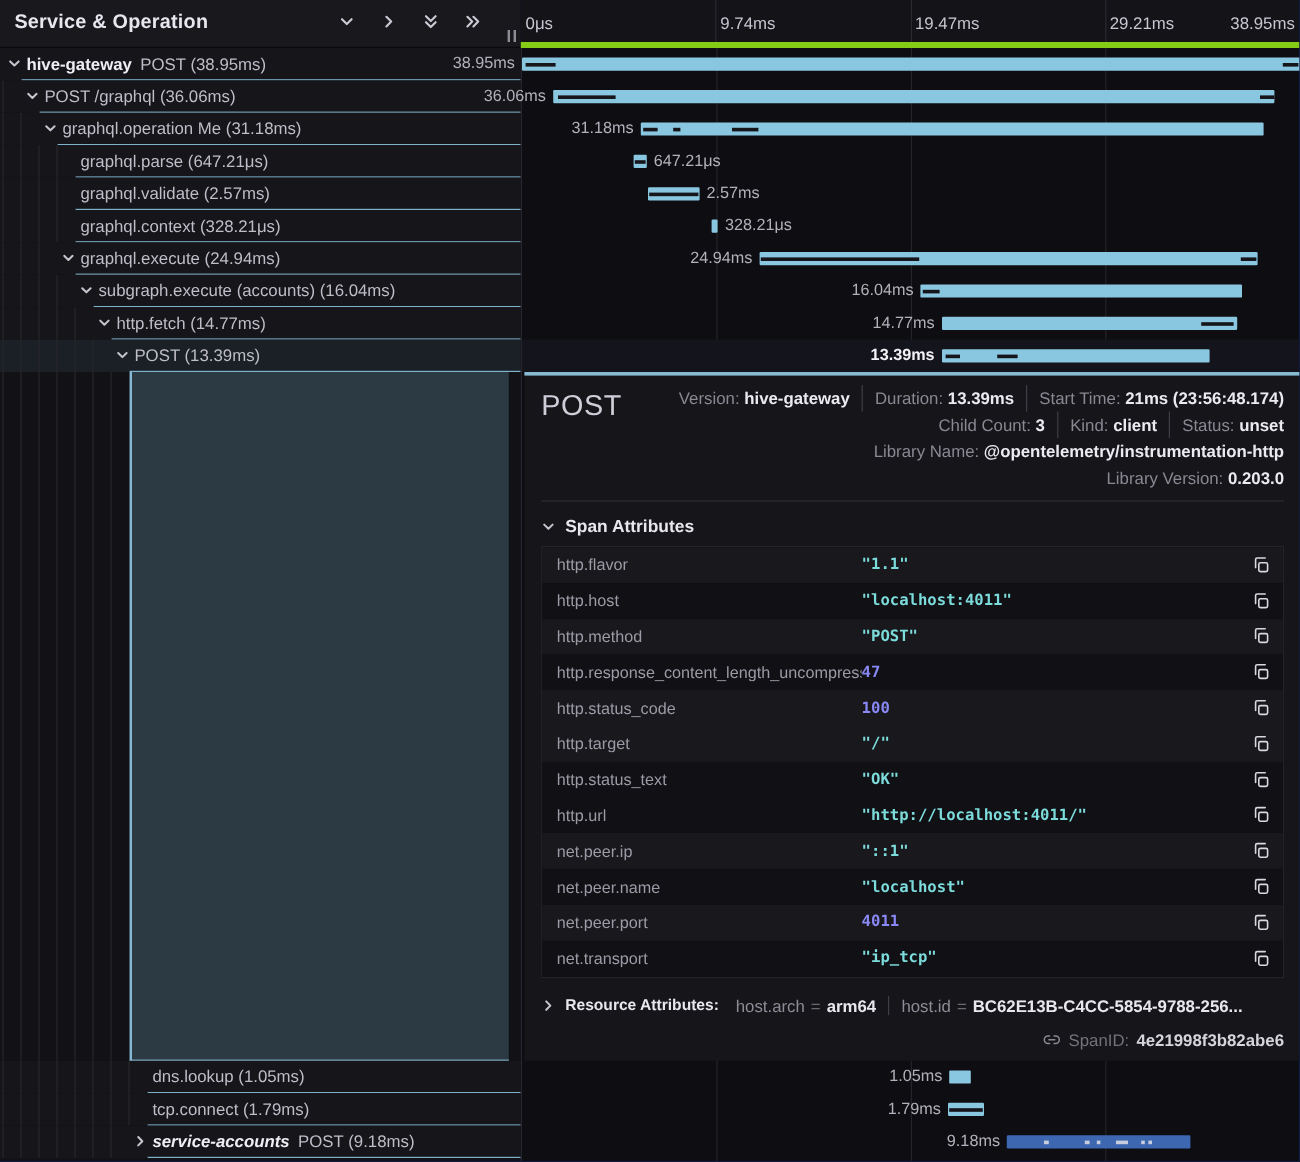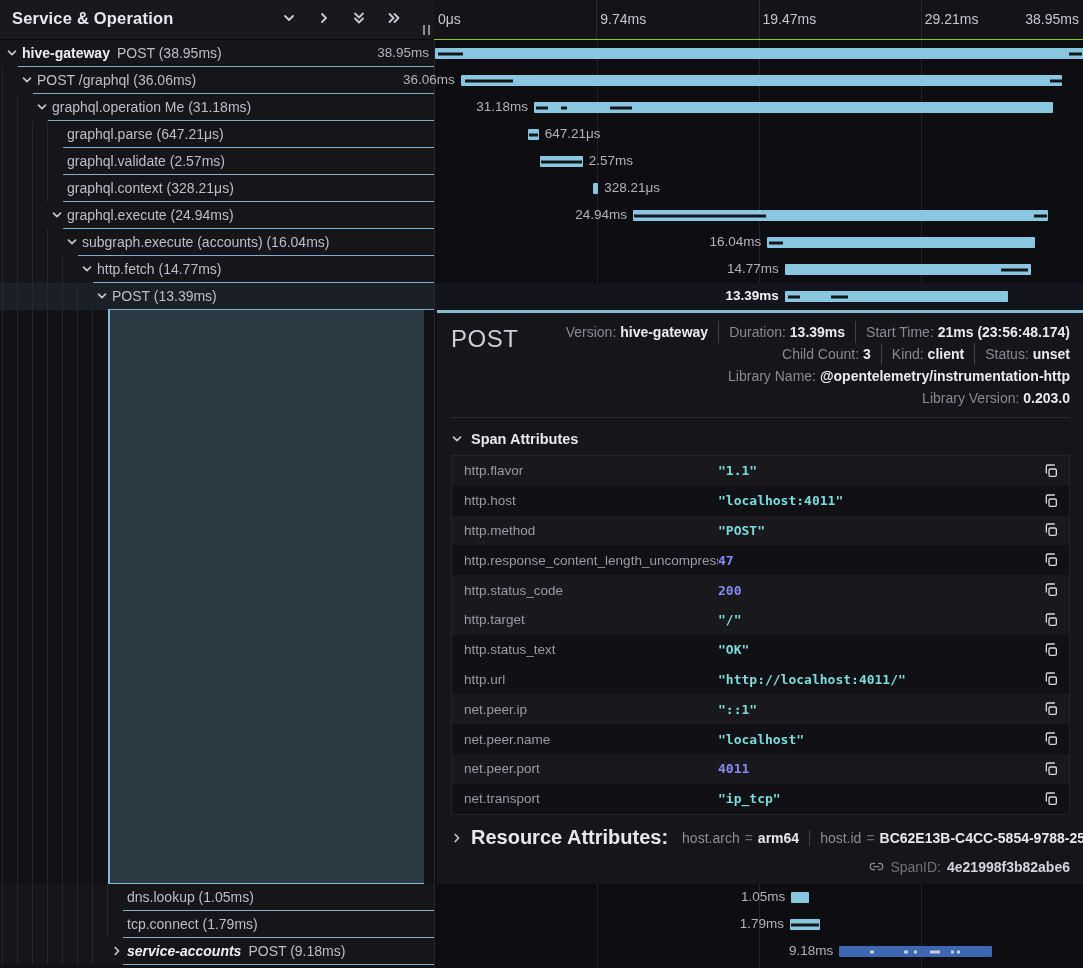--- a/index.html
+++ b/index.html
@@ -27,21 +27,21 @@
   .ttext { position:absolute; top:4.5px; white-space:nowrap; }
   .svc { font-weight:bold; color:#f0eef4; margin-right:7px; }
   .svc.italic { font-style:italic; }
   .tlbl { color:#bfbdc7; }
   .rowline { position:absolute; bottom:0; right:0; height:1px; background:#7fb2ca; }
   .detail-spacer { position:absolute; left:0; top:310px; width:434px; height:574px; background:#111116; }
   .spacer-box { position:absolute; left:108px; top:0; width:316px; height:574px;
     background:#2b3a43; border-left:2px solid #86bad2; border-bottom:1px solid #86bad2; }
   
   .panel-right { position:absolute; left:434px; top:0; width:649px; height:968px; background:#0e0e12; }
-  .tl-header { position:relative; height:40px; background:#131318; border-bottom:1px solid #84cc16; }
+  .tl-header { position:relative; height:40px; background:#131318; border-bottom:5px solid #84cc16; }
   .tick-label { position:absolute; top:11px; font-size:14px; color:#c8c6d0; font-weight:500; white-space:nowrap; }
   .tick-line { position:absolute; top:0; bottom:0; width:1px; background:#2a2a30; }
   .tl-body { position:absolute; left:0; top:40px; width:649px; height:928px; border-left:1px solid #26262b; }
   .gridline { position:absolute; top:0; bottom:0; width:1px; background:#232329; }
   .tl-rows-top, .tl-rows-bottom { position:absolute; left:0; width:649px; }
   .tl-rows-top { top:0; } .tl-rows-bottom { top:844px; }
   .tlrow { position:relative; height:27px; cursor:pointer; }
   .tlrow.sel { background:#14151c; }
   .bar { position:absolute; top:8px; height:11px; border-radius:1px; }
   .marker { position:absolute; top:50%; transform:translateY(-50%); height:3px; }
@@ -61,21 +61,21 @@
   .sec-head { display:flex; align-items:center; gap:8px; margin-top:10px; height:22px;
     font-weight:bold; color:#e9e7ee; font-size:14.5px; cursor:pointer; }
   .attr-table { margin-top:5px; border:1px solid #232329; background:#101015; }
   .atrow { display:flex; align-items:center; height:29.8px; background:#18181d; }
   .atrow.alt { background:#101015; }
   .akey { flex:0 0 266px; padding-left:12px; color:#9c9aa4; font-size:13.5px; white-space:nowrap; overflow:hidden; }
   .aval { flex:1; font-family:"DejaVu Sans Mono", monospace; font-size:13px; font-weight:bold; white-space:nowrap; }
   .aval.str { color:#7cdbdb; } .aval.num { color:#8a88f5; }
   .acopy { flex:0 0 auto; margin-right:10px; cursor:pointer; display:flex; align-items:center; }
   .res-row { display:flex; align-items:center; margin-top:12px; height:22px; white-space:nowrap; cursor:pointer; }
-  .res-title { font-weight:bold; color:#e9e7ee; font-size:20px; margin:0 4px 0 8px; }
+  .res-title { font-weight:bold; color:#e9e7ee; font-size:13px; margin:0 4px 0 8px; }
   .res-item { display:inline-flex; padding:0 10px; align-items:center; }
   .res-item + .res-item { border-left:1px solid #3f3f45; }
   .rk { color:#8e8c96; } .req { color:#6a6870; margin:0 5px; } .rv { color:#e9e7ee; font-weight:bold; }
   .spanid-row { display:flex; justify-content:flex-end; align-items:center; gap:6px; margin-top:8px; height:20px; }
   .spanid-label { color:#737179; } .spanid-value { color:#d6d4dc; font-weight:bold; }
   svg { display:block; }
 </style>
 </head>
 <body>
 
@@ -414,21 +414,21 @@
               <div class="aval num">47</div>
               <span class="acopy">
                 <svg viewBox="0 0 24 24" width="16" height="16" fill="none" stroke="#d9d7df" stroke-width="2" stroke-linecap="round" stroke-linejoin="round">
                   <rect x="9" y="9" width="11" height="11" rx="2"></rect>
                   <path d="M5 15V5a2 2 0 0 1 2-2h10"></path>
                 </svg>
               </span>
             </div>
             <div class="atrow">
               <div class="akey">http.status_code</div>
-              <div class="aval num">200</div>
+              <div class="aval num">100</div>
               <span class="acopy">
                 <svg viewBox="0 0 24 24" width="16" height="16" fill="none" stroke="#d9d7df" stroke-width="2" stroke-linecap="round" stroke-linejoin="round">
                   <rect x="9" y="9" width="11" height="11" rx="2"></rect>
                   <path d="M5 15V5a2 2 0 0 1 2-2h10"></path>
                 </svg>
               </span>
             </div>
             <div class="atrow">
               <div class="akey">http.target</div>
               <div class="aval str">"/"</div>

